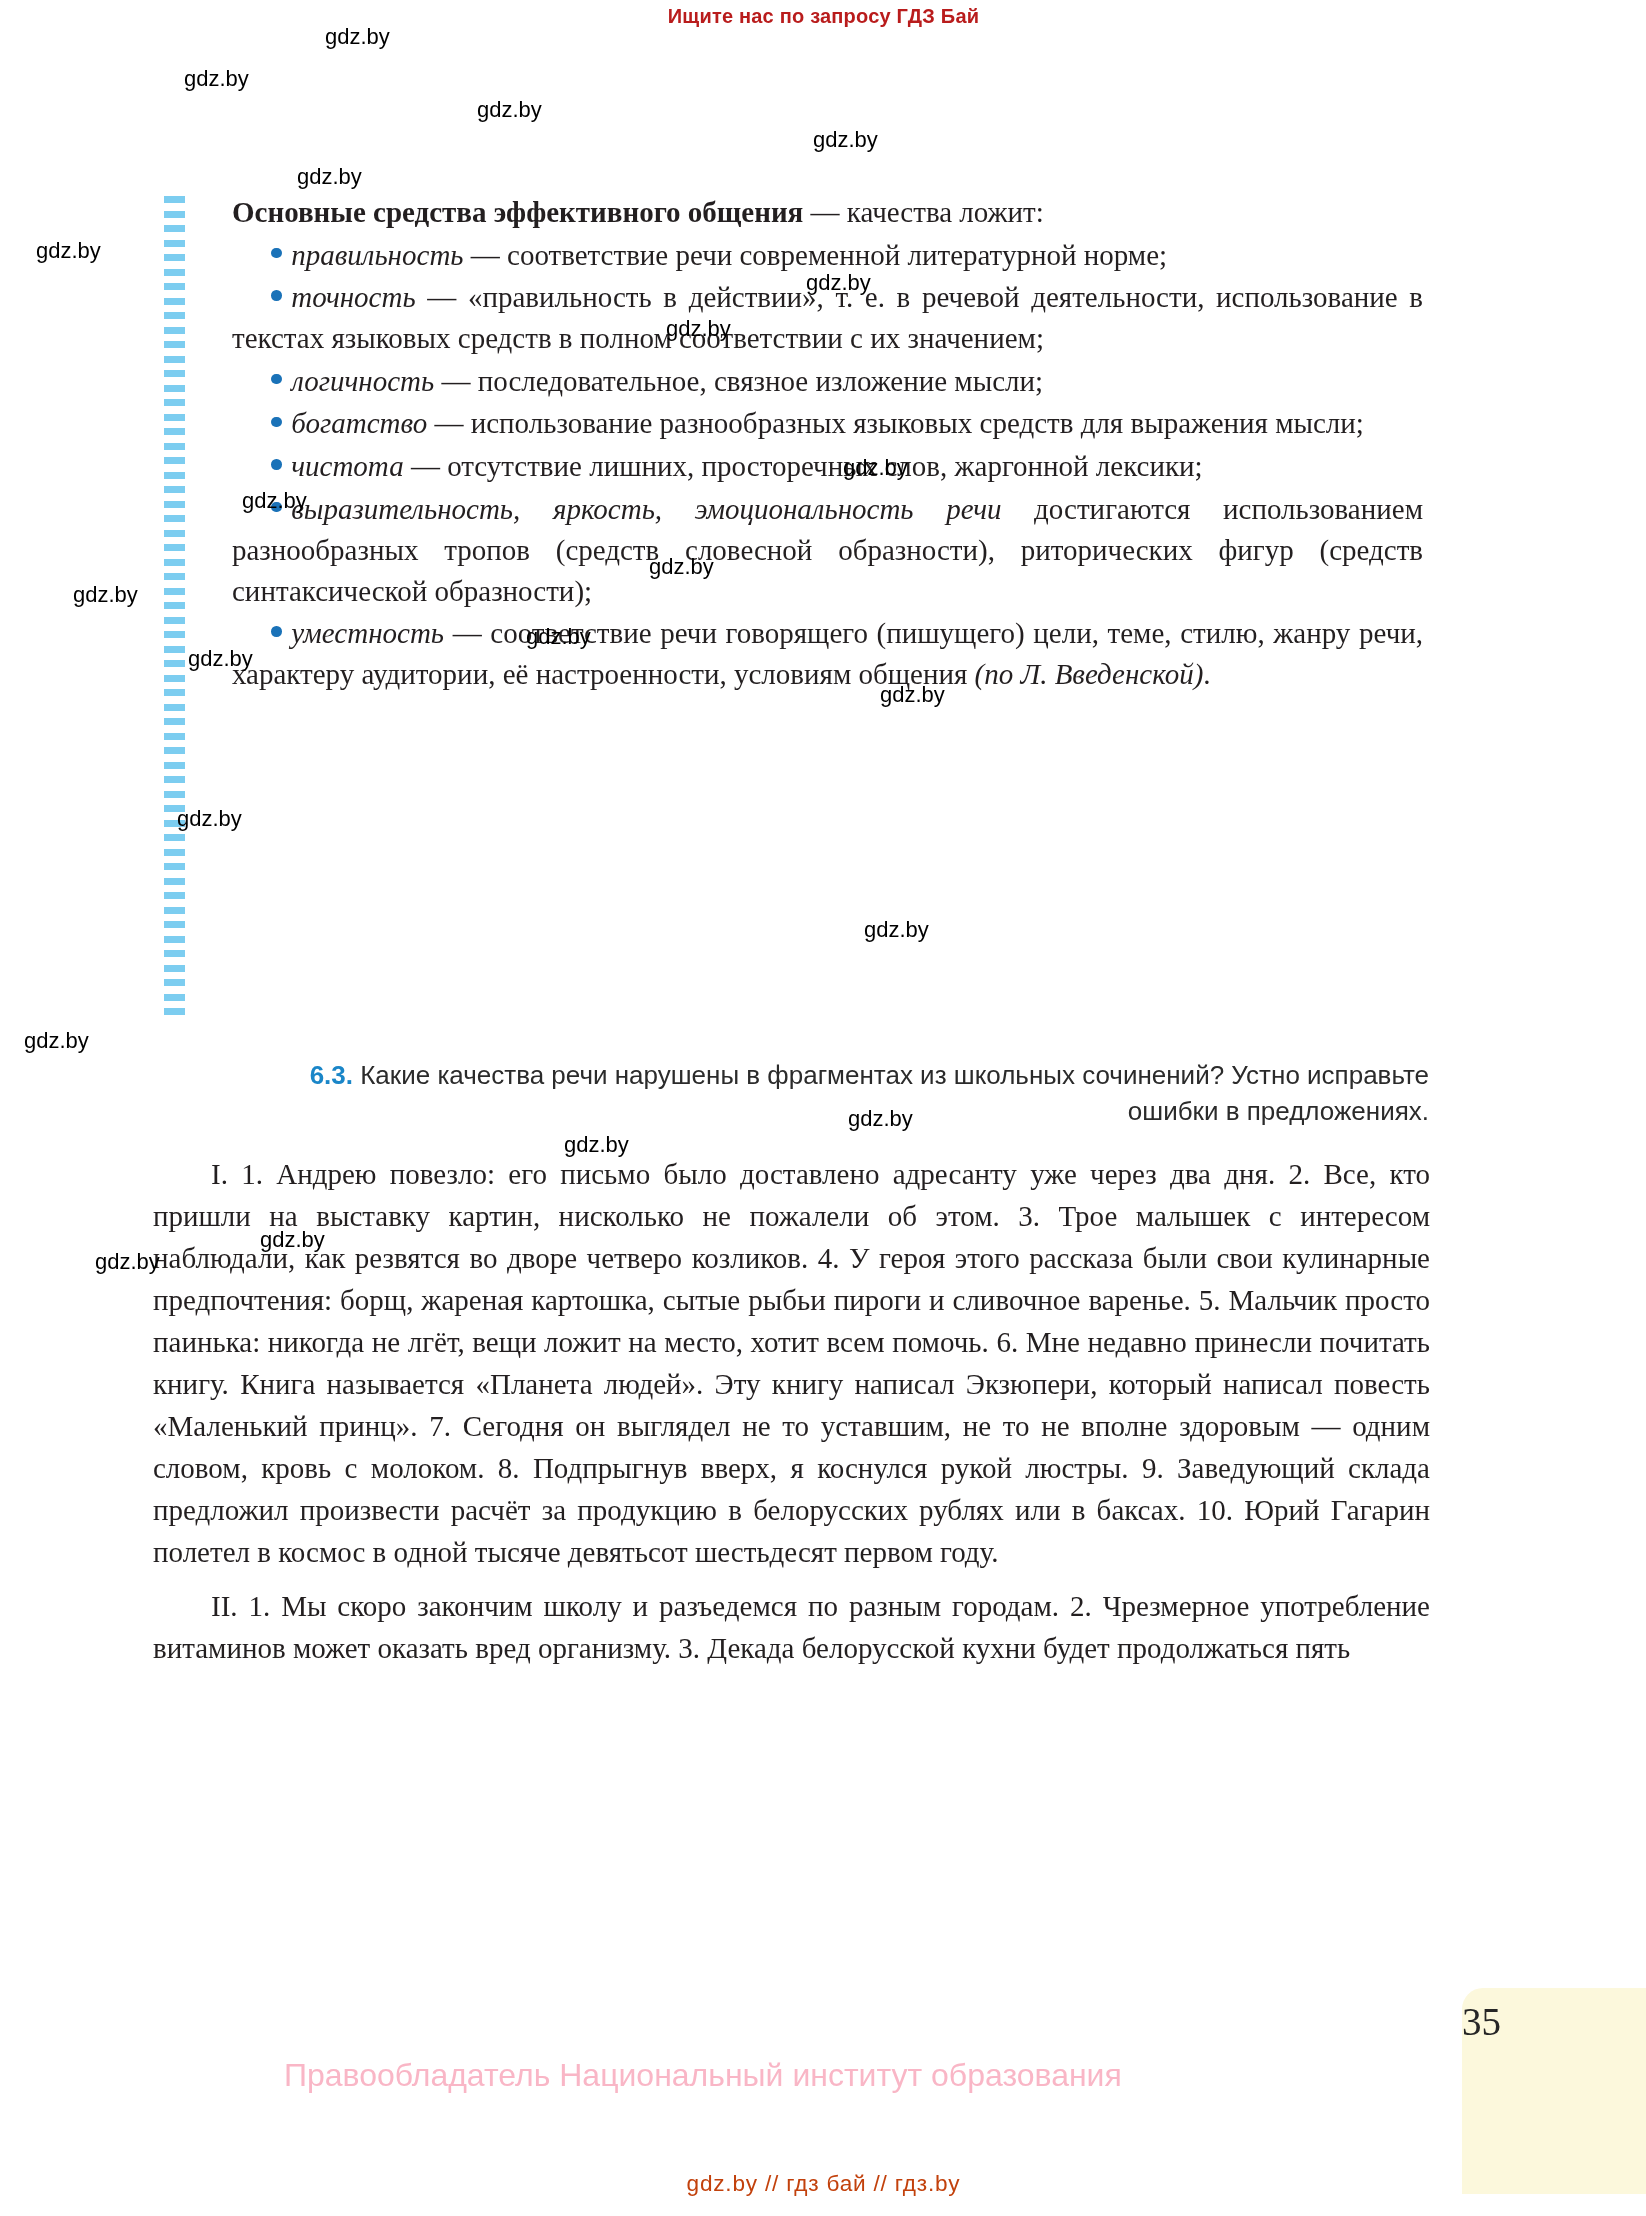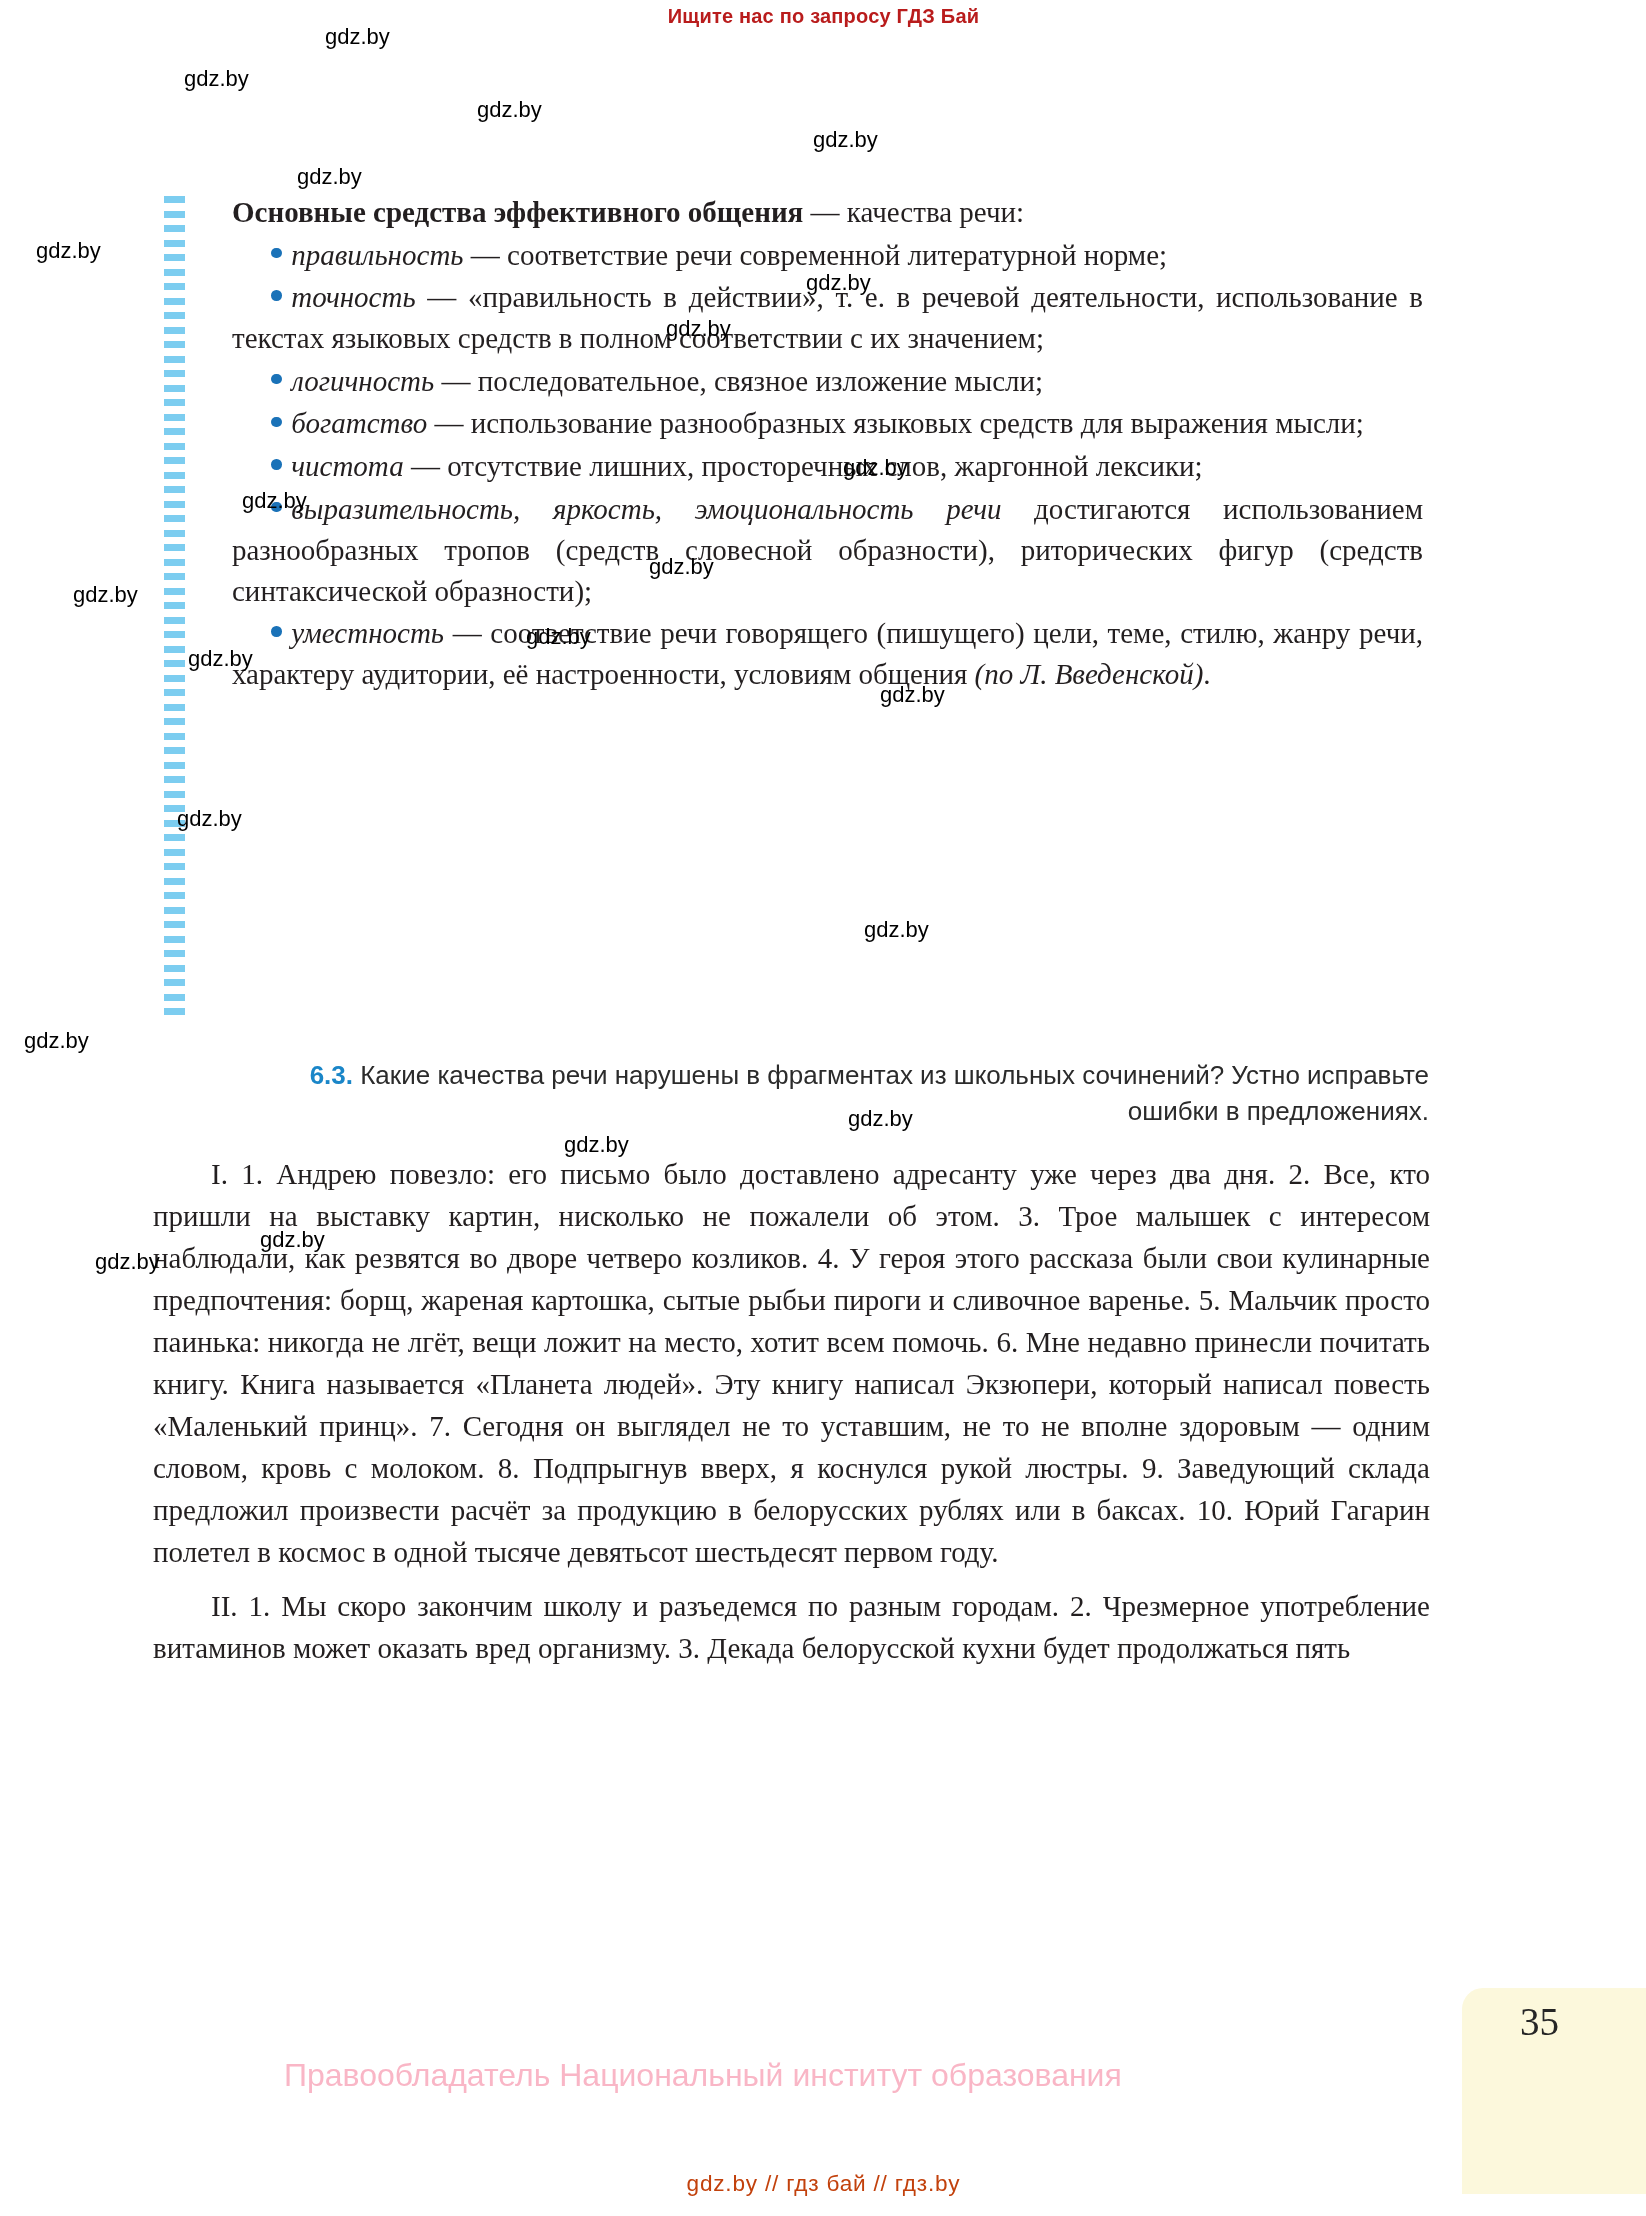--- a/index.html
+++ b/index.html
@@ -60,21 +60,20 @@
     right: 0px; top: 1988px;
     width: 185px; height: 206px;
     background: #fcf8dc;
     border-top-left-radius: 21px;
   }
   #page-number {
     position: absolute;
     right: 0px; top: 1999px;
     width: 185px;
     text-align: left;
-    padding-left: 58px;
     font-family: "Liberation Serif", serif;
     font-size: 39px;
     color: #262626;
   }
 
   
   #side-rule {
     position: absolute;
     left: 164px; top: 196px;
     width: 21px; height: 819px;
@@ -163,21 +162,21 @@
 </head>
 <body>
 
 <div id="top-banner">Ищите нас по запросу ГДЗ Бай</div>
 
 <div id="side-rule"></div>
 
 <div id="content">
 
   <p class="theory first">
-    <b class="lead">Основные средства эффективного общения</b><span> — качества речи:</span>
+    <b class="lead">Основные средства эффективного общения</b><span> — качества ложит:</span>
   </p>
 
   <p class="theory bulleted">
     <span class="dot"></span><i class="term">правильность</i><span> — </span><span>соответствие речи современной литературной норме;</span>
   </p>
 
   <p class="theory bulleted">
     <span class="dot"></span><i class="term">точность</i><span> — </span><span>«правильность в действии», т. е. в речевой деятельности, использование в текстах языковых средств в полном соответствии с их значением;</span>
   </p>
 

